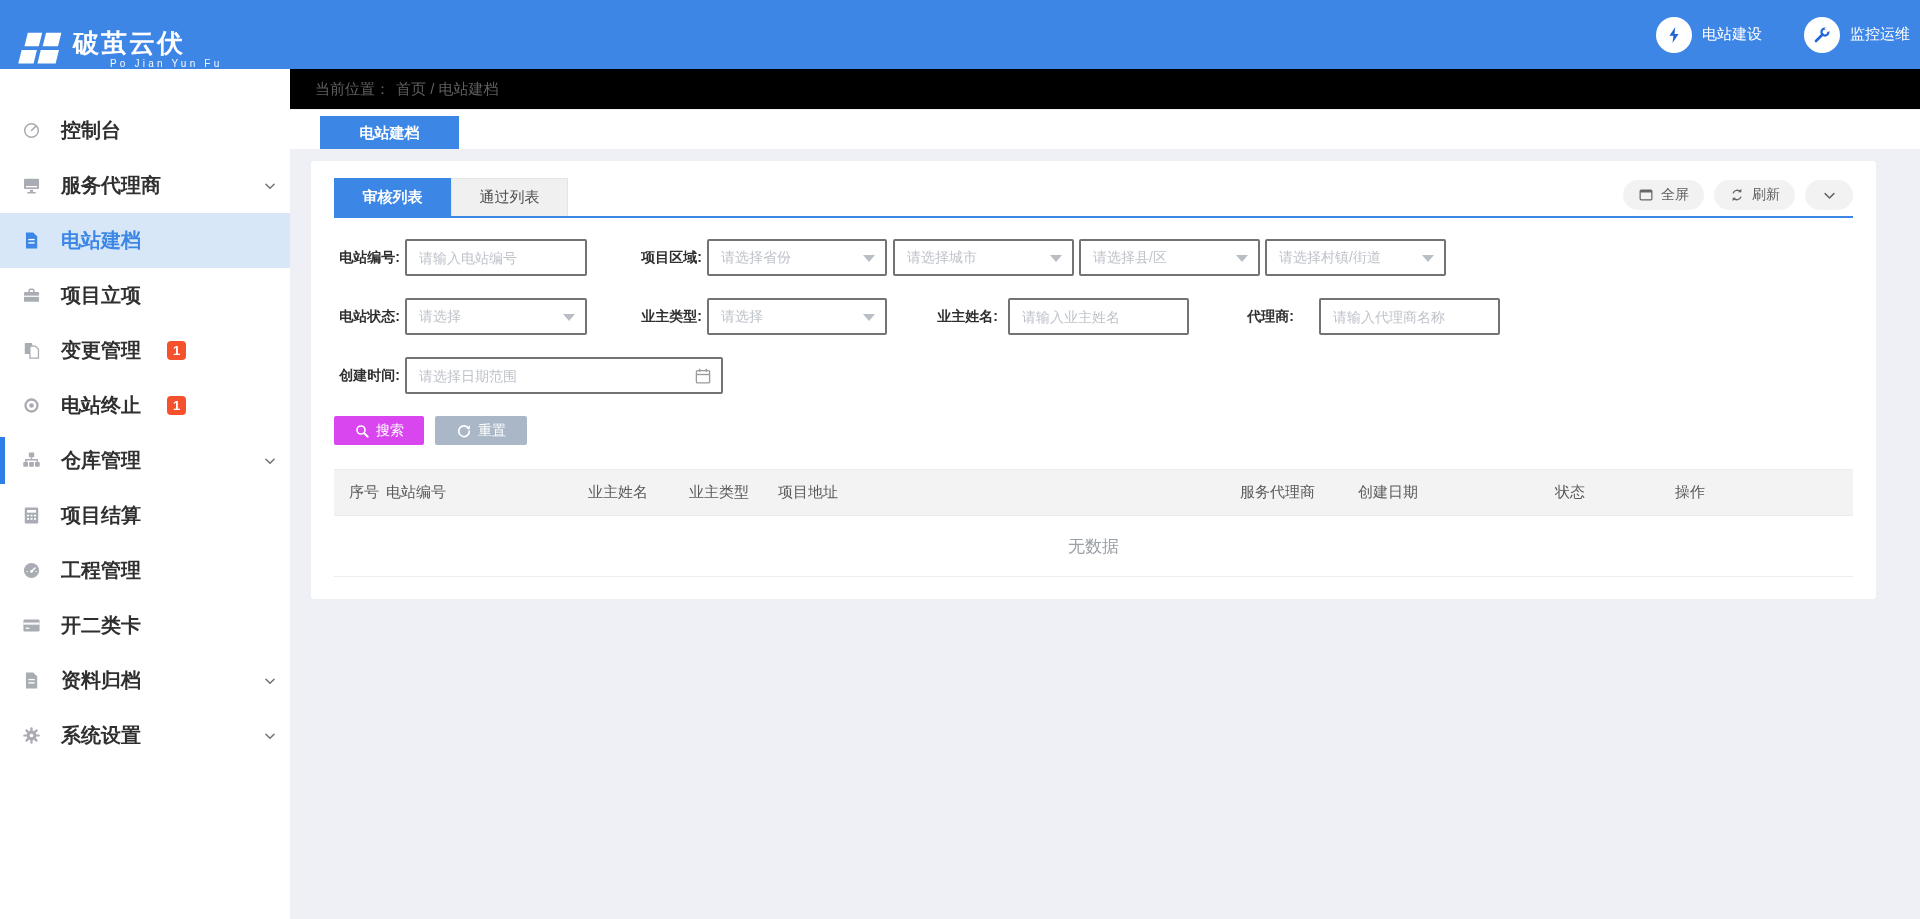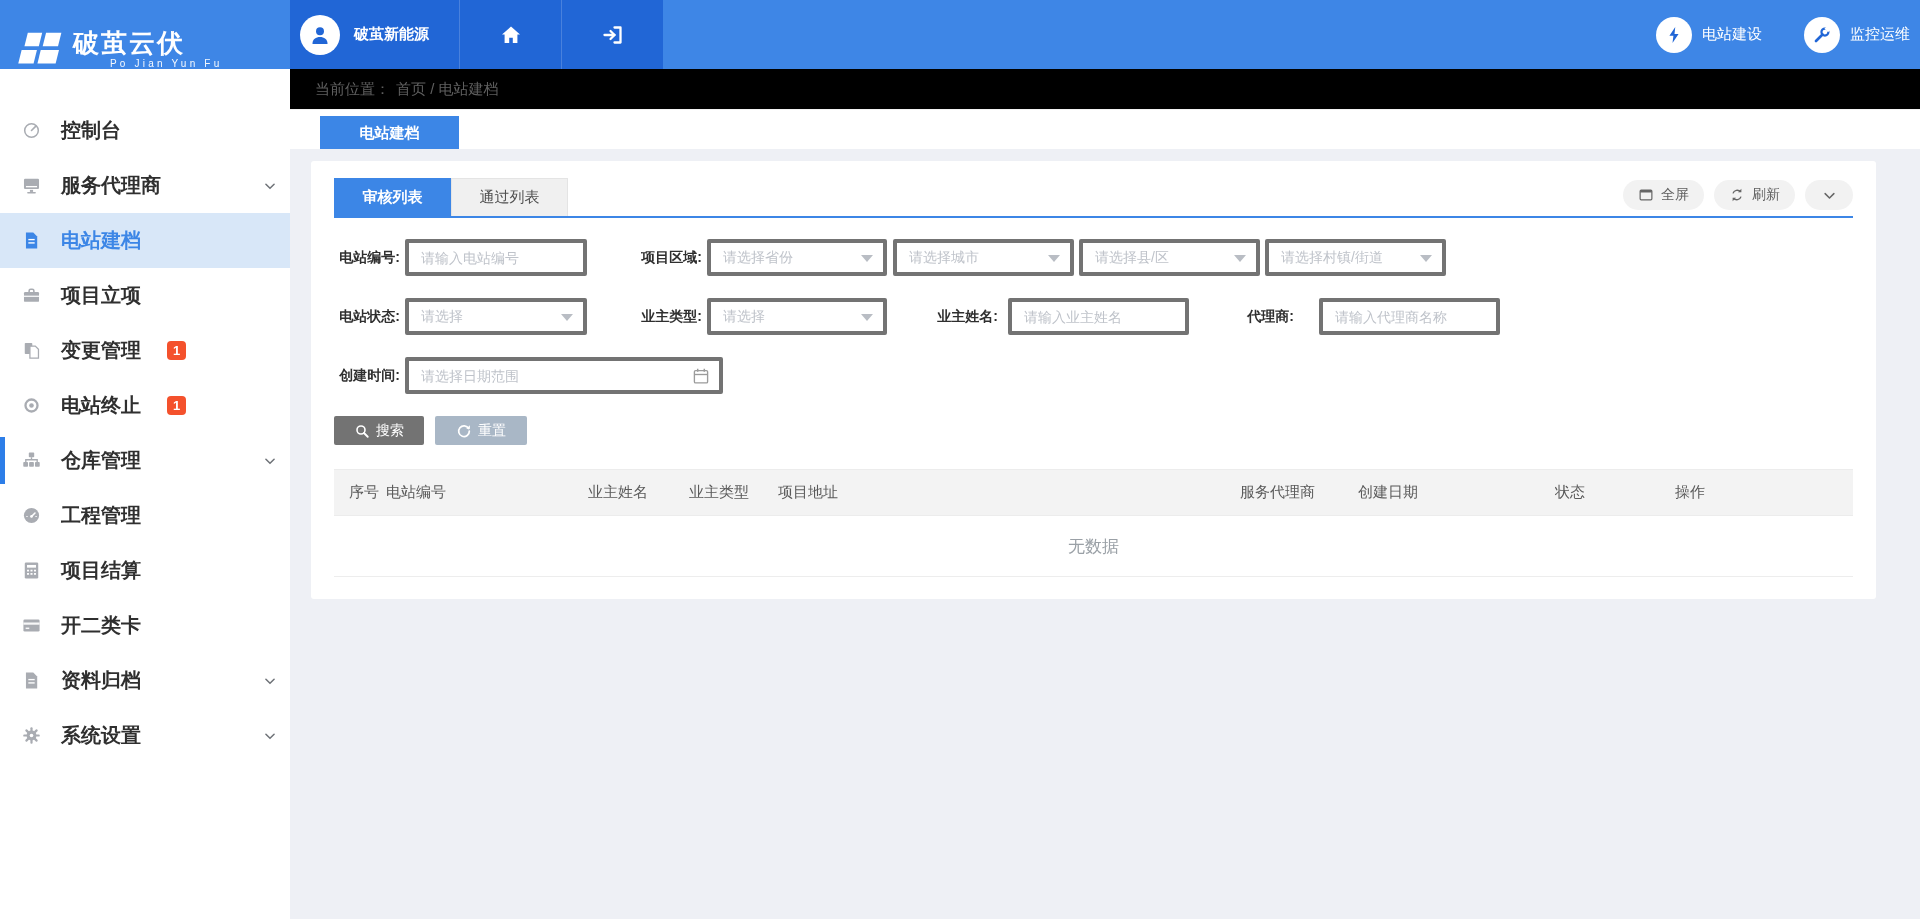--- a/index.html
+++ b/index.html
@@ -66,39 +66,39 @@
   .pill{height:30px;border-radius:15px;background:#F2F2F2;display:flex;align-items:center;padding:0 15px;
     margin-left:10px;color:#5F5F5F;font-size:14px;cursor:pointer;white-space:nowrap;}
   .pill svg{display:block;margin-right:7px;}
   .pill.icon-only{width:48px;padding:0;justify-content:center;}
   .pill.icon-only svg{margin:0;}
 
   
   .form{margin-top:21px;}
   .frow{display:flex;align-items:center;margin-bottom:22px;}
   .flabel{width:66px;flex:none;text-align:right;font-size:14px;font-weight:700;color:#2F2F2F;margin-right:5px;white-space:nowrap;}
-  .fctl{height:37px;box-sizing:border-box;border:4px solid #737373;border-radius:2px;background:#fff;}
+  .fctl{height:37px;box-sizing:border-box;border:2px solid #737373;border-radius:2px;background:#fff;}
   input.fctl{padding:0 12px;font-size:14px;color:#333;outline:none;font-family:inherit;}
   input.fctl::placeholder{color:#BFC3CA;}
   .fsel{position:relative;display:flex;align-items:center;padding:0 26px 0 12px;cursor:pointer;}
   .fsel .ph{font-size:14px;color:#BFC3CA;white-space:nowrap;overflow:hidden;}
   .fsel .tri{position:absolute;right:10px;top:50%;margin-top:-3px;width:0;height:0;
     border-left:6px solid transparent;border-right:6px solid transparent;border-top:7px solid #B9BDC4;}
   .fdate{position:relative;display:flex;align-items:center;}
   .fdate input{border:none;height:35px;flex:1;background:transparent;}
   .fdate .cal{position:absolute;right:9px;top:50%;margin-top:-9px;color:#9B9B9B;}
   .w182{width:182px;} .w180{width:180px;} .w181{width:181px;} .w318{width:318px;}
   .ml48{margin-left:48px;} .ml45{margin-left:45px;} .ml39{margin-left:39px;} .ml6{margin-left:6px;} .ml5{margin-left:5px;}
 
   
   .btn-row{display:flex;align-items:center;margin-top:0;}
   .btn{height:29px;border:none;border-radius:2px;display:flex;align-items:center;justify-content:center;
     font-size:14px;color:#fff;cursor:pointer;font-family:inherit;}
   .btn svg{display:block;margin-right:6px;}
-  .btn-search{width:90px;background:#737373;}
+  .btn-search{width:90px;background:#d946ef;}
   .btn-reset{width:92px;background:#A9B7C6;margin-left:11px;}
 
   
   .tbl{width:100%;border-collapse:collapse;margin-top:24px;table-layout:fixed;}
   .tbl th{height:45px;background:#F3F3F3;font-size:15px;font-weight:400;color:#5A5A5A;text-align:left;
     padding:0 0 0 0;border-top:1px solid #ECECEC;border-bottom:1px solid #ECECEC;white-space:nowrap;overflow:hidden;}
   .tbl th:first-child{padding-left:15px;}
   .tbl td.empty{height:58px;text-align:center;font-size:17px;color:#9AA0A6;border-bottom:1px solid #EDEDED;}
 </style>
 </head>
@@ -115,43 +115,20 @@
           <rect x="0" y="21" width="16" height="14"></rect>
           <rect x="20" y="21" width="19" height="14"></rect>
         </g>
       </svg>
       <div class="logo-txt">
         <div class="logo-title">破茧云伏</div>
         <div class="logo-sub">Po Jian Yun Fu</div>
       </div>
     </div>
 
-    <div class="user-sec">
-      <div class="user-chip">
-        <div class="avatar">
-          <svg width="24" height="24" viewBox="0 0 24 24">
-            <circle cx="12" cy="8.2" r="4" fill="#2166D6"></circle>
-            <path d="M4.5 20.5c0-4.3 3.4-6.6 7.5-6.6s7.5 2.3 7.5 6.6v.5h-15z" fill="#2166D6"></path>
-          </svg>
-        </div>
-        <span class="user-name">破茧新能源</span>
-      </div>
-      <div class="top-ibtn">
-        <svg width="24" height="24" viewBox="0 0 24 24">
-          <path d="M12 3.6l9 7.9h-2.6V20h-4.6v-5.2h-3.6V20H5.6v-8.5H3z" fill="#fff"></path>
-        </svg>
-      </div>
-      <div class="top-ibtn">
-        <svg width="24" height="24" viewBox="0 0 24 24" fill="none" stroke="#fff" stroke-width="2.3" stroke-linecap="round" stroke-linejoin="round">
-          <path d="M13.5 4.5h6v15h-6"></path>
-          <path d="M3.5 12h10"></path>
-          <path d="M9.5 8l4 4-4 4"></path>
-        </svg>
-      </div>
-    </div>
 
     <div class="top-spacer"></div>
 
     <div class="top-actions">
       <div class="top-action">
         <span class="circ-icn">
           <svg width="20" height="20" viewBox="0 0 24 24">
             <polygon points="13.5,2.5 6.5,13 11.3,13 10.2,21.5 17.5,10.8 12.6,10.8" fill="#2166D6"></polygon>
           </svg>
         </span>
@@ -255,50 +232,50 @@
             <rect x="9" y="14" width="6" height="6" rx="1" fill="currentColor"></rect>
             <rect x="16.4" y="14" width="6" height="6" rx="1" fill="currentColor"></rect>
           </svg>
         </span>
         <span class="s-label">仓库管理</span>
         <span class="s-chev">
           <svg viewBox="0 0 24 24" fill="none" stroke="currentColor" stroke-width="2.6" stroke-linecap="round" stroke-linejoin="round">
               <path d="M5 9l7 7 7-7"></path>
             </svg>
         </span>
-      </div>
-
-      <div class="s-item">
-        <span class="s-icn">
-          <svg viewBox="0 0 24 24">
-            <circle cx="12" cy="12" r="9.6" fill="currentColor"></circle>
-            <path d="M12 13.2l4.4-4.4" stroke="#fff" stroke-width="2" stroke-linecap="round"></path>
-            <circle cx="12" cy="13.2" r="1.7" fill="#fff"></circle>
-            <path d="M5.5 13.2h1.6M17 13.2h1.6" stroke="#fff" stroke-width="1.4"></path>
-          </svg>
-        </span>
-        <span class="s-label">工程管理</span>
       </div>
 
       <div class="s-item">
         <span class="s-icn">
           <svg viewBox="0 0 24 24">
             <rect x="3.5" y="2" width="17" height="20" rx="1.6" fill="currentColor"></rect>
             <rect x="6.3" y="5" width="11.4" height="3.4" fill="#fff"></rect>
             <g fill="#fff">
               <rect x="6.3" y="11" width="2.6" height="2.2"></rect>
                 <rect x="10.7" y="11" width="2.6" height="2.2"></rect>
                 <rect x="15.1" y="11" width="2.6" height="2.2"></rect>
               <rect x="6.3" y="15.2" width="2.6" height="2.2"></rect>
                 <rect x="10.7" y="15.2" width="2.6" height="2.2"></rect>
                 <rect x="15.1" y="15.2" width="2.6" height="2.2"></rect>
             </g>
           </svg>
         </span>
         <span class="s-label">项目结算</span>
+      </div>
+
+      <div class="s-item">
+        <span class="s-icn">
+          <svg viewBox="0 0 24 24">
+            <circle cx="12" cy="12" r="9.6" fill="currentColor"></circle>
+            <path d="M12 13.2l4.4-4.4" stroke="#fff" stroke-width="2" stroke-linecap="round"></path>
+            <circle cx="12" cy="13.2" r="1.7" fill="#fff"></circle>
+            <path d="M5.5 13.2h1.6M17 13.2h1.6" stroke="#fff" stroke-width="1.4"></path>
+          </svg>
+        </span>
+        <span class="s-label">工程管理</span>
       </div>
 
       <div class="s-item">
         <span class="s-icn">
           <svg viewBox="0 0 24 24">
             <rect x="1.8" y="4.5" width="20.4" height="15" rx="1.6" fill="currentColor"></rect>
             <rect x="1.8" y="8.2" width="20.4" height="2.8" fill="#fff" opacity="0.9"></rect>
             <rect x="4.6" y="14.6" width="4.6" height="1.9" fill="#fff" opacity="0.9"></rect>
           </svg>
         </span>

